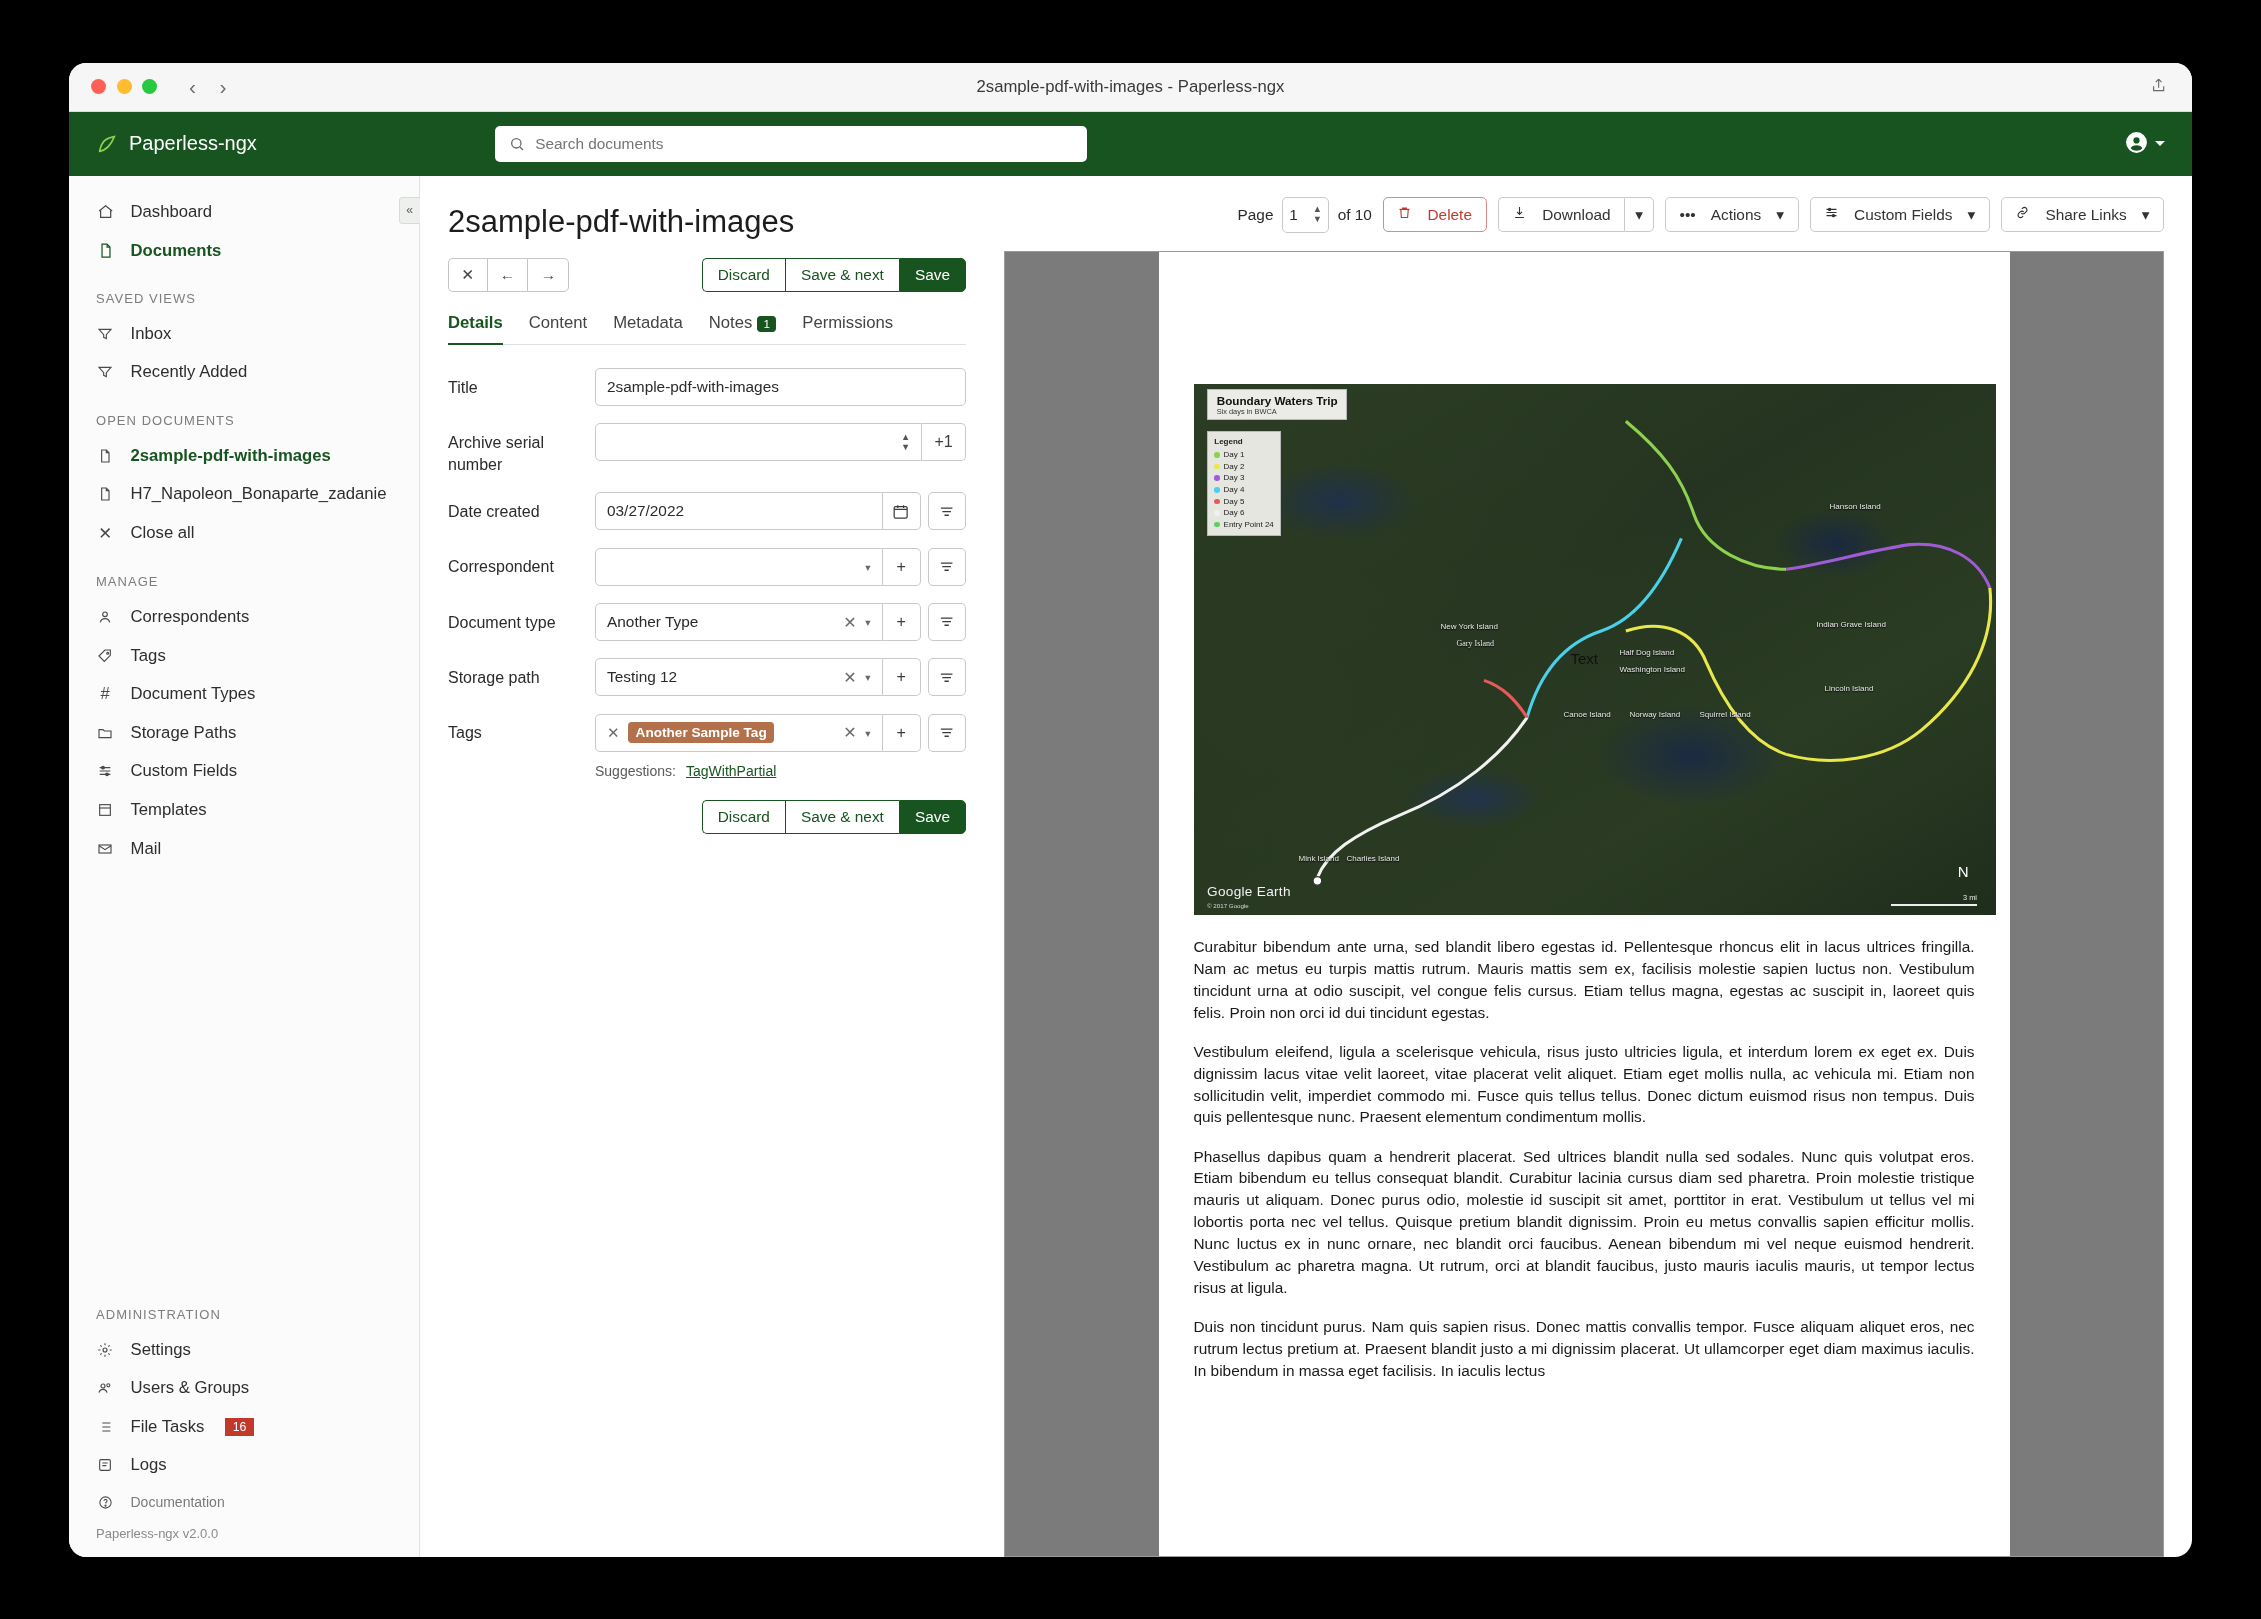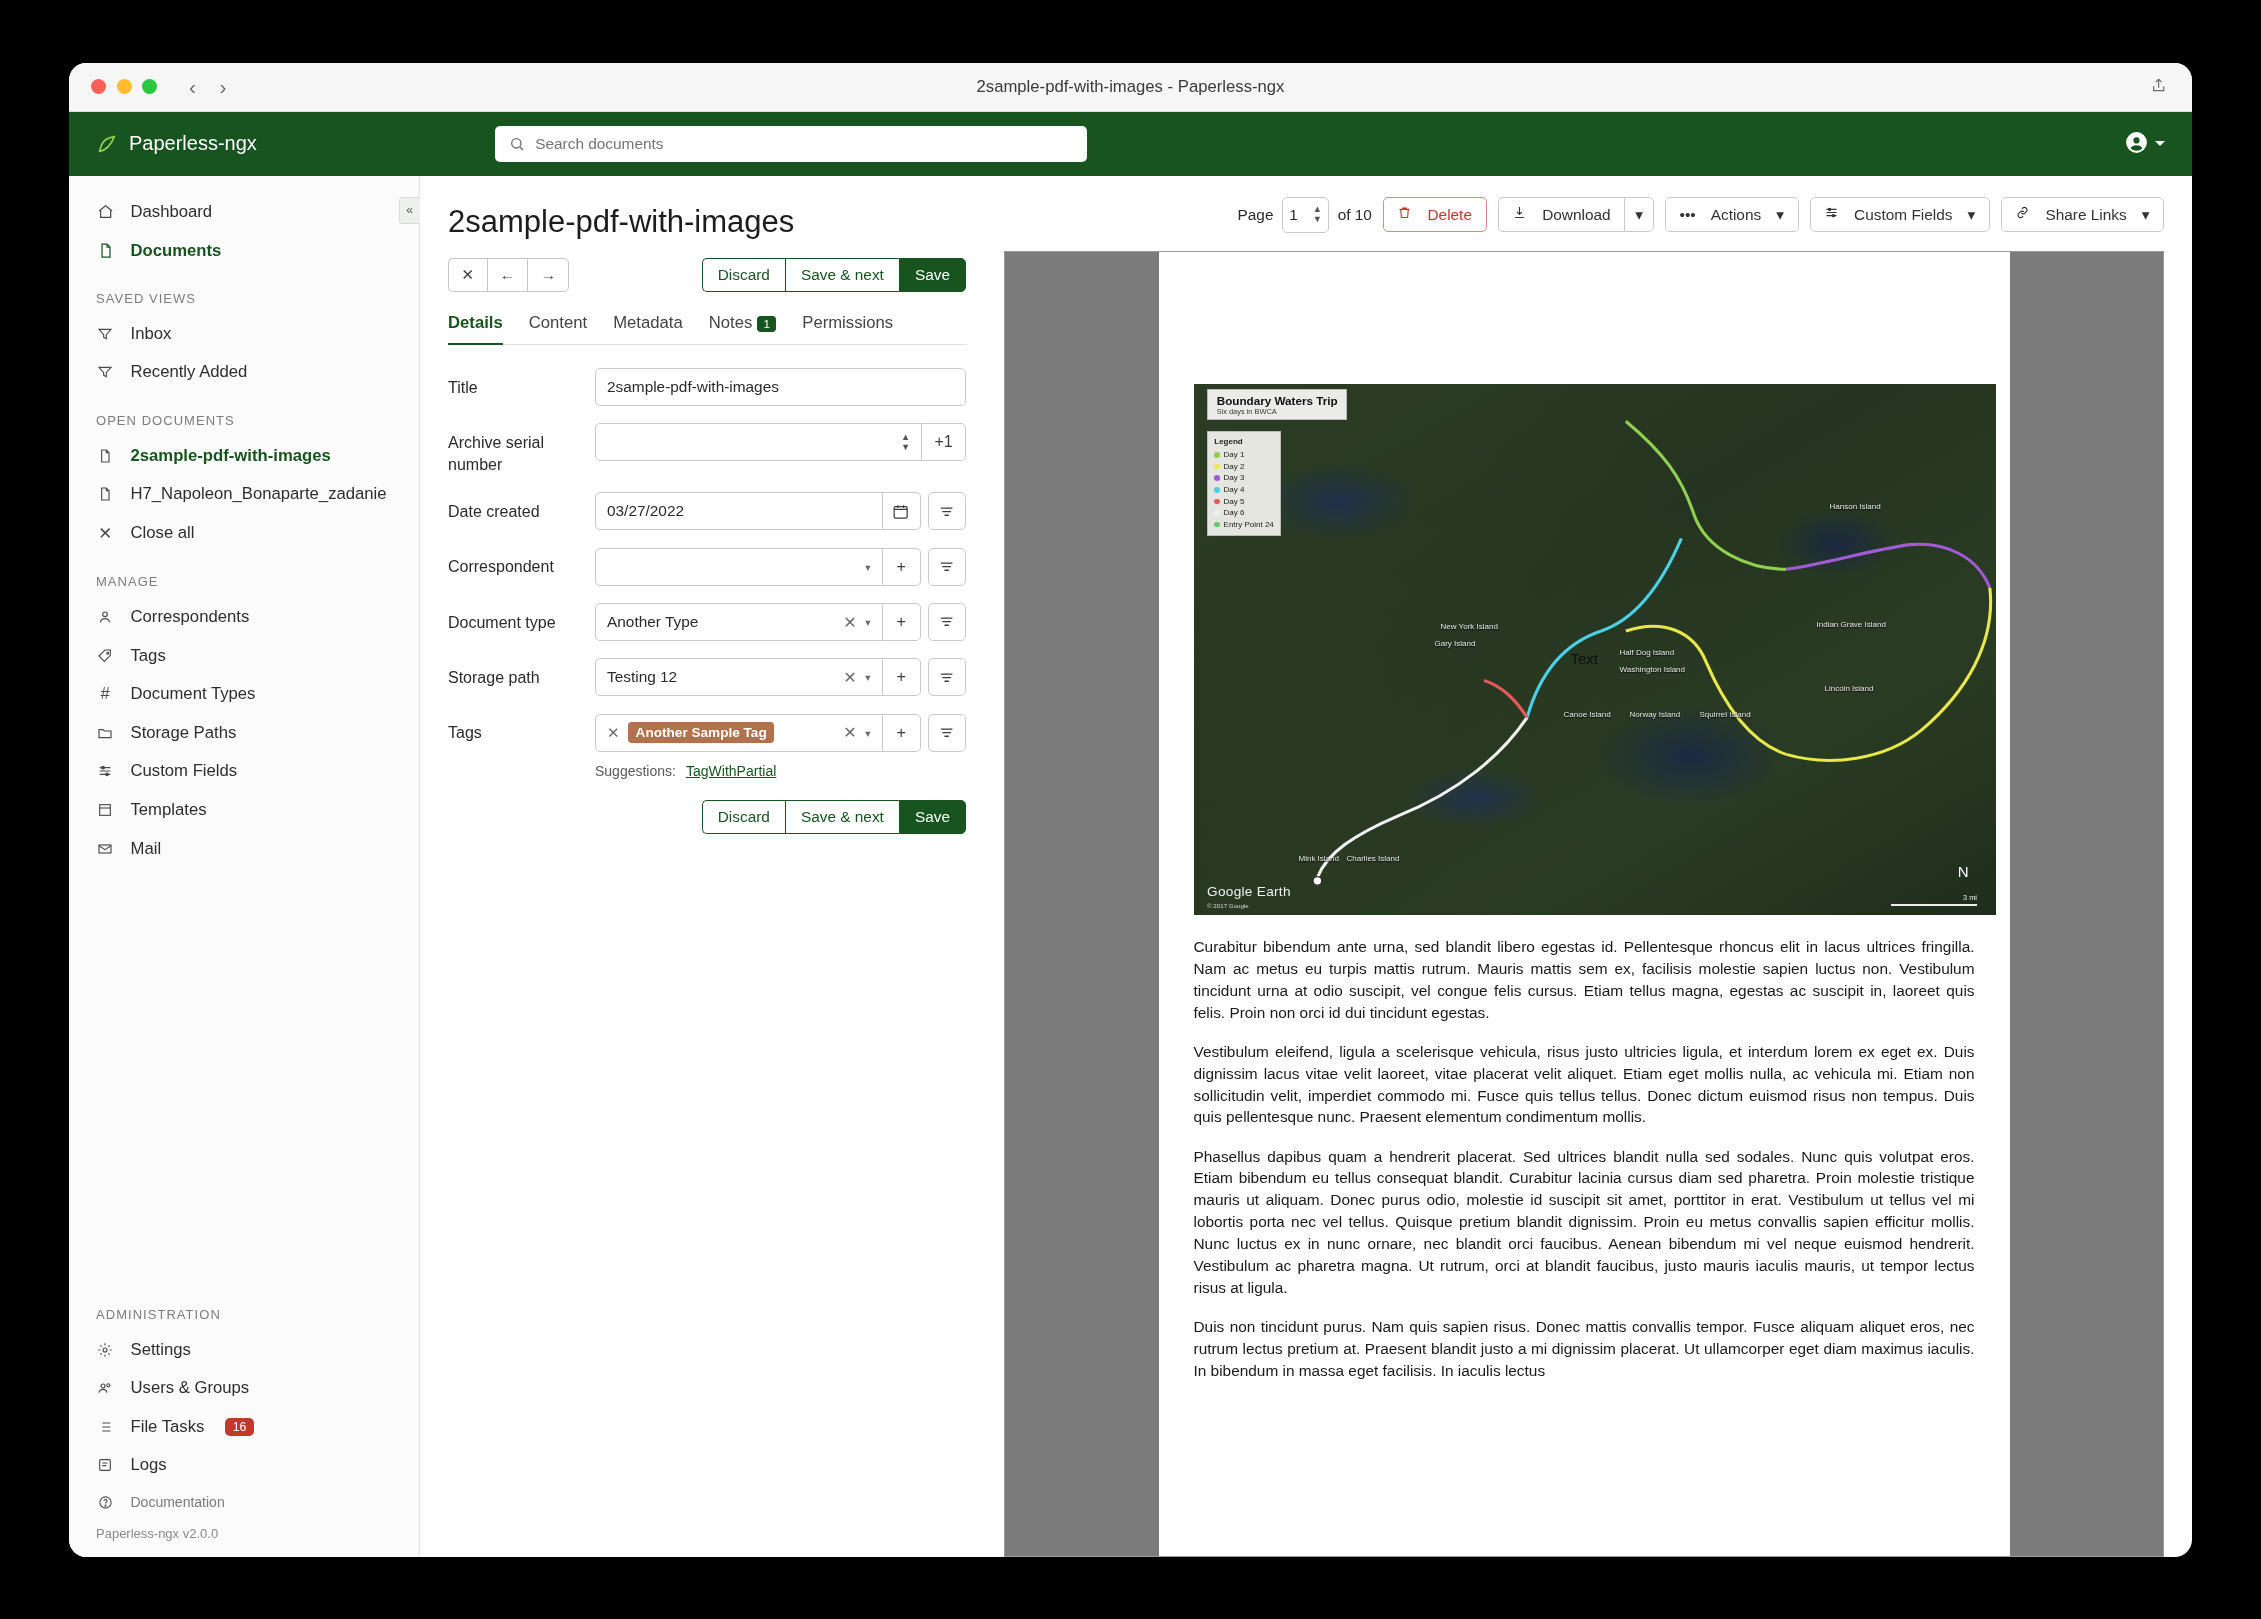--- a/index.html
+++ b/index.html
@@ -99,21 +99,21 @@
   .side-item {
     display: flex; align-items: center; gap: 16px;
     padding: 9.3px 27px; font-size: 16.7px; color: #2e2e2e;
   }
   .side-item .ico { width: 18.5px; display: flex; justify-content: center; color: #4a4a4a; }
   .side-item.active { color: #17541f; font-weight: bold; }
   .side-item.active .ico { color: #17541f; }
   .side-item.doc-open { color: #17541f; font-weight: bold; }
   .badge-red {
     background: #c0392b; color: #fff; font-size: 12.3px;
-    border-radius: 5px; padding: 1.9px 7.4px; margin-left: 5px;
+    border-radius: 0; padding: 1.9px 7.4px; margin-left: 5px;
   }
   .side-foot { margin-top: auto; padding-bottom: 16px; }
   .side-version { font-size: 13px; color: #8a8a8a; padding: 6.2px 27px 0 27px; }
   .doc-item-label { white-space: nowrap; overflow: hidden; text-overflow: ellipsis; }
   
   .main { flex: 1 1 auto; display: flex; min-width: 0; }
   .editpane {
     width: 574px; flex: 0 0 574px;
     padding: 21px 28px 0 28px;
     overflow: hidden;
@@ -741,21 +741,21 @@
                     <span>Day 6</span>
                   </div>
                 <div class="li">
                     <span class="sw" style="background:#5fcf5f"></span>
                     <span>Entry Point 24</span>
                   </div>
               </div>
 
               <div class="maplabel" style="left:636px;top:118px;">Hanson Island</div>
               <div class="maplabel" style="left:247px;top:238px;">New York Island</div>
-              <div class="maplabel" style="left:241px;top:255px;">Gary Island</div>
+              <div class="maplabel" style="left:263px;top:255px;font-family:Liberation Serif, serif;">Gary Island</div>
               <div class="maplabel" style="left:623px;top:236px;">Indian Grave Island</div>
               <div class="maplabel" style="left:426px;top:264px;">Half Dog Island</div>
               <div class="maplabel" style="left:426px;top:281px;">Washington Island</div>
               <div class="maplabel" style="left:631px;top:300px;">Lincoln Island</div>
               <div class="maplabel" style="left:370px;top:326px;">Canoe Island</div>
               <div class="maplabel" style="left:436px;top:326px;">Norway Island</div>
               <div class="maplabel" style="left:506px;top:326px;">Squirrel Island</div>
               <div class="maplabel" style="left:105px;top:470px;">Mink Island</div>
               <div class="maplabel" style="left:153px;top:470px;">Charlies Island</div>
 

